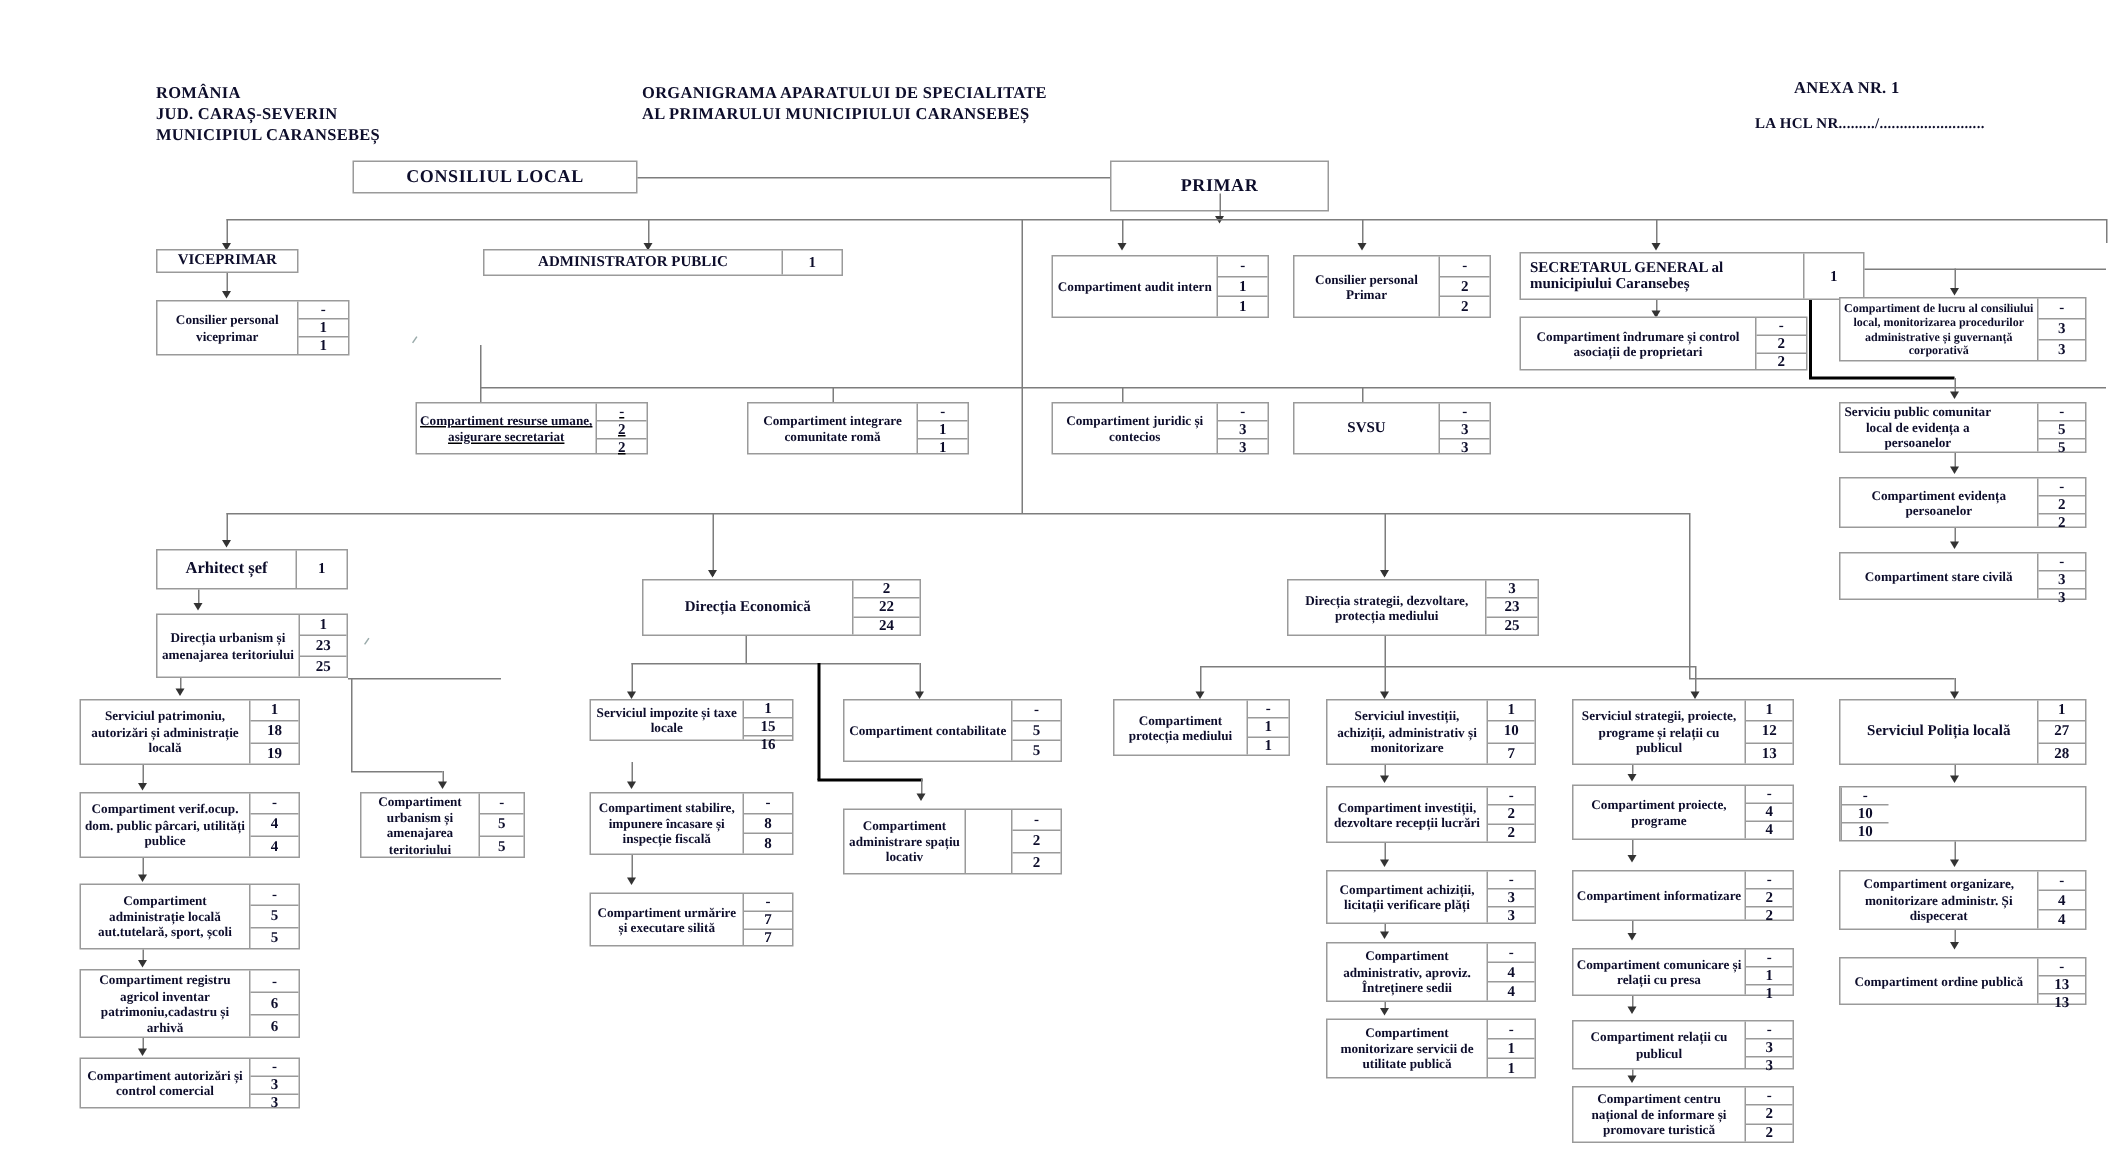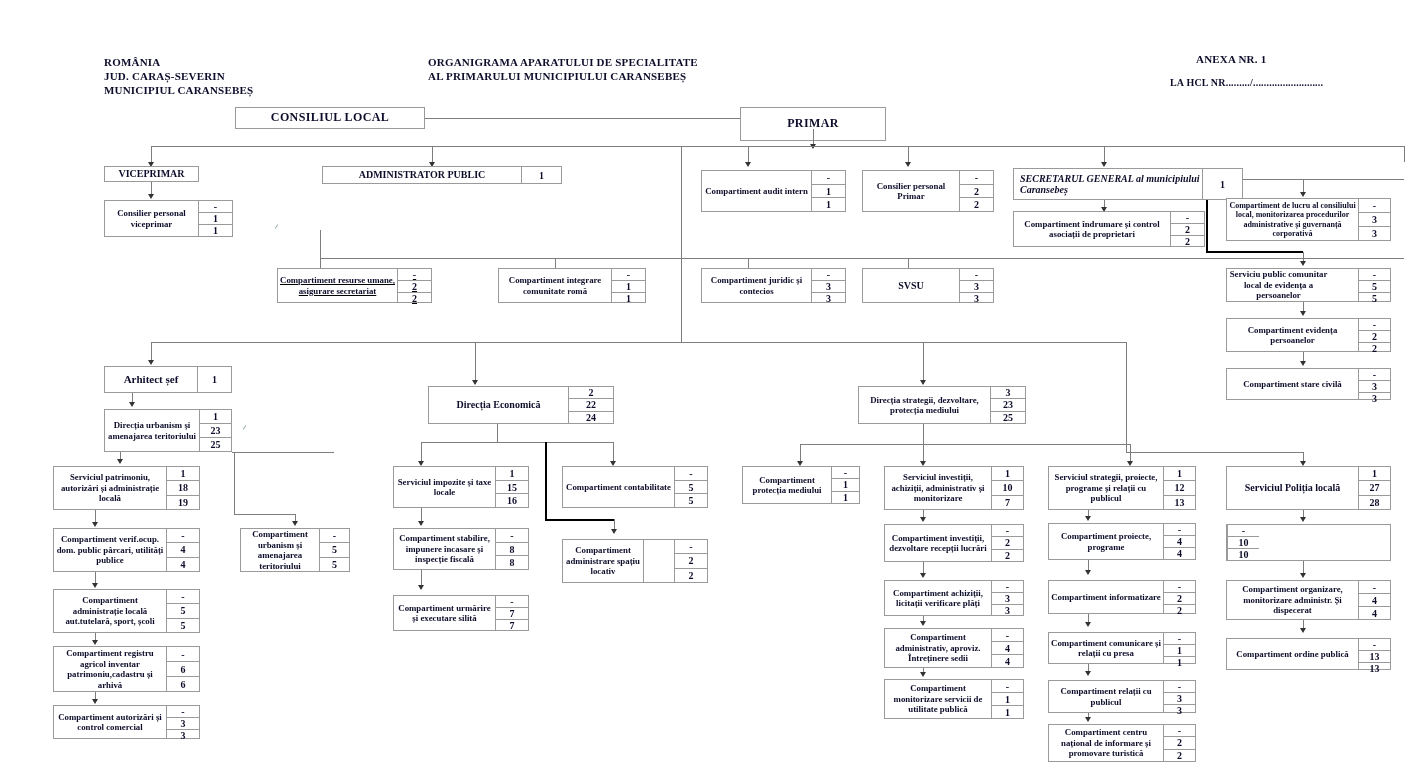--- a/index.html
+++ b/index.html
@@ -163,21 +163,21 @@
   <div class="node fs10" style="left:862px;top:268px;width:132px;height:35px;">
     <div class="lbl">SVSU</div>
     <div class="nums">
       <i>-</i>
       <i>3</i>
       <i>3</i>
     </div>
   </div>
 
   <div class="node fs10" style="left:1013px;top:168px;width:230px;height:32px;">
-    <div class="lbl" style="justify-content:flex-start;text-align:left;padding-left:6px;font-style:italic;">SECRETARUL GENERAL al municipiului Caransebeș</div>
+    <div class="lbl" style="justify-content:flex-start;text-align:left;padding-left:6px;">SECRETARUL GENERAL al municipiului Caransebeș</div>
     <div class="nums" style="width:40px;">
       <i>1</i>
     </div>
   </div>
 
   <div class="ln lnv" style="left:1104px;top:200px;height:11px;"></div>
   <div class="arw" style="left:1100.5px;top:207px;"></div>
 
   <div class="node fs9" style="left:1013px;top:211px;width:192px;height:36px;">
     <div class="lbl">Compartiment îndrumare și control asociații de proprietari</div>
@@ -360,21 +360,21 @@
   <div class="ln lnv" style="left:421px;top:442px;height:22px;"></div>
   <div class="arw" style="left:417.5px;top:461px;"></div>
   <div class="ln lnv" style="left:613px;top:442px;height:22px;"></div>
   <div class="arw" style="left:609.5px;top:461px;"></div>
 
   <div class="lnk" style="left:545px;top:442px;width:1.5px;height:78px;"></div>
   <div class="lnk" style="left:545px;top:519px;width:70px;height:1.5px;"></div>
   <div class="ln lnv" style="left:614px;top:519px;height:12px;"></div>
   <div class="arw" style="left:610.5px;top:529px;"></div>
 
-  <div class="node fs9" style="left:393px;top:466px;width:136px;height:42px;">
+  <div class="node fs9" style="left:393px;top:466px;width:136px;height:28px;">
     <div class="lbl">Serviciul impozite și taxe locale</div>
     <div class="nums" style="width:33px;">
       <i>1</i>
       <i>15</i>
       <i>16</i>
     </div>
   </div>
 
   <div class="ln lnv" style="left:421px;top:508px;height:16px;"></div>
   <div class="arw" style="left:417.5px;top:521px;"></div>

